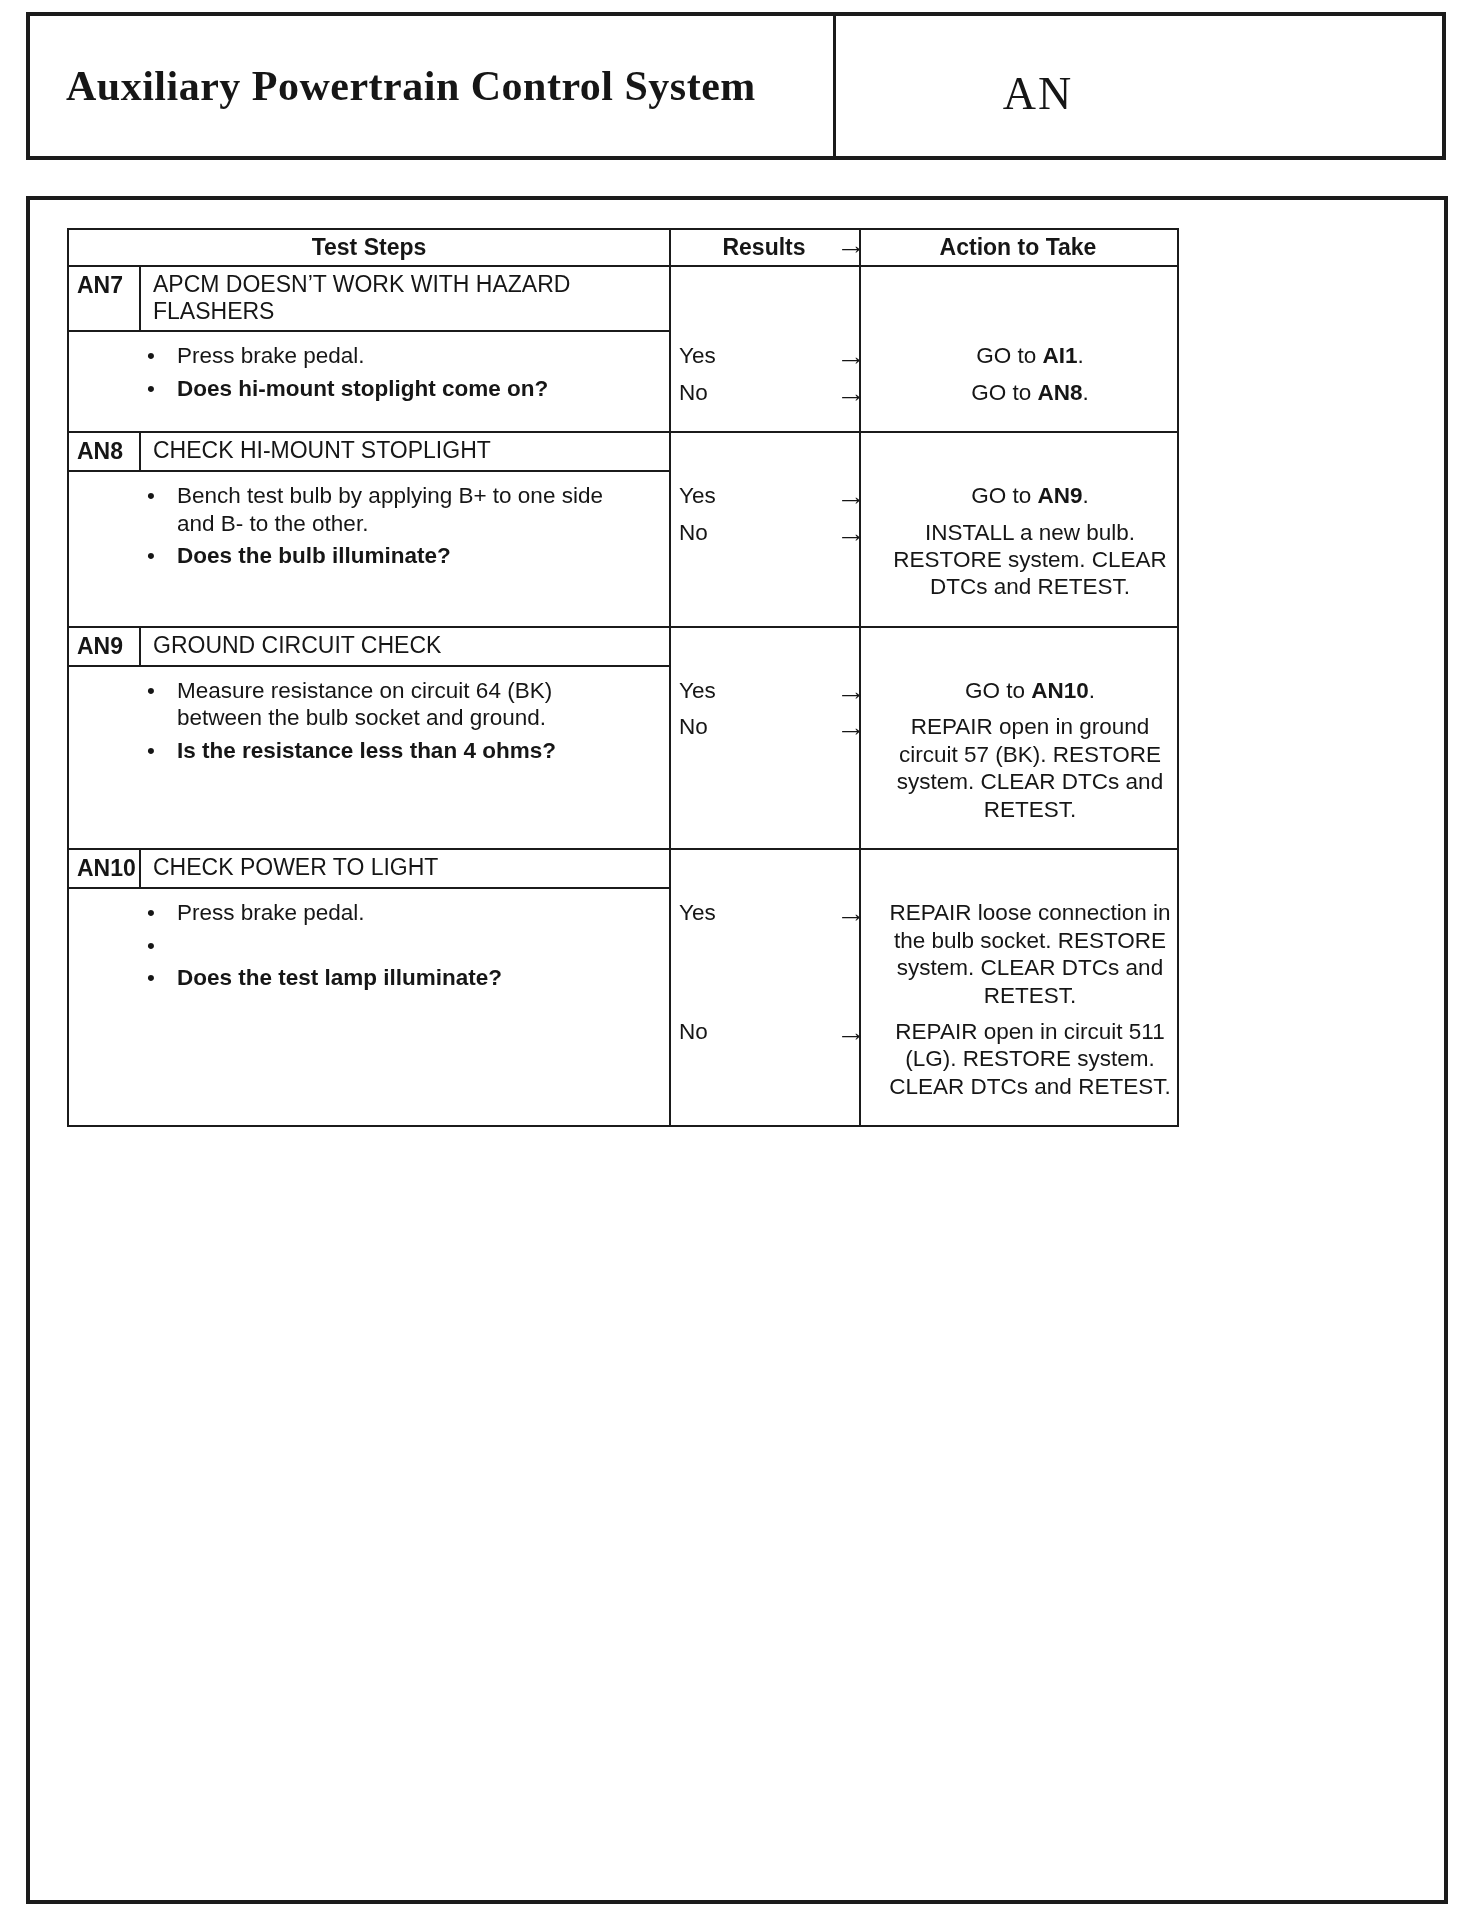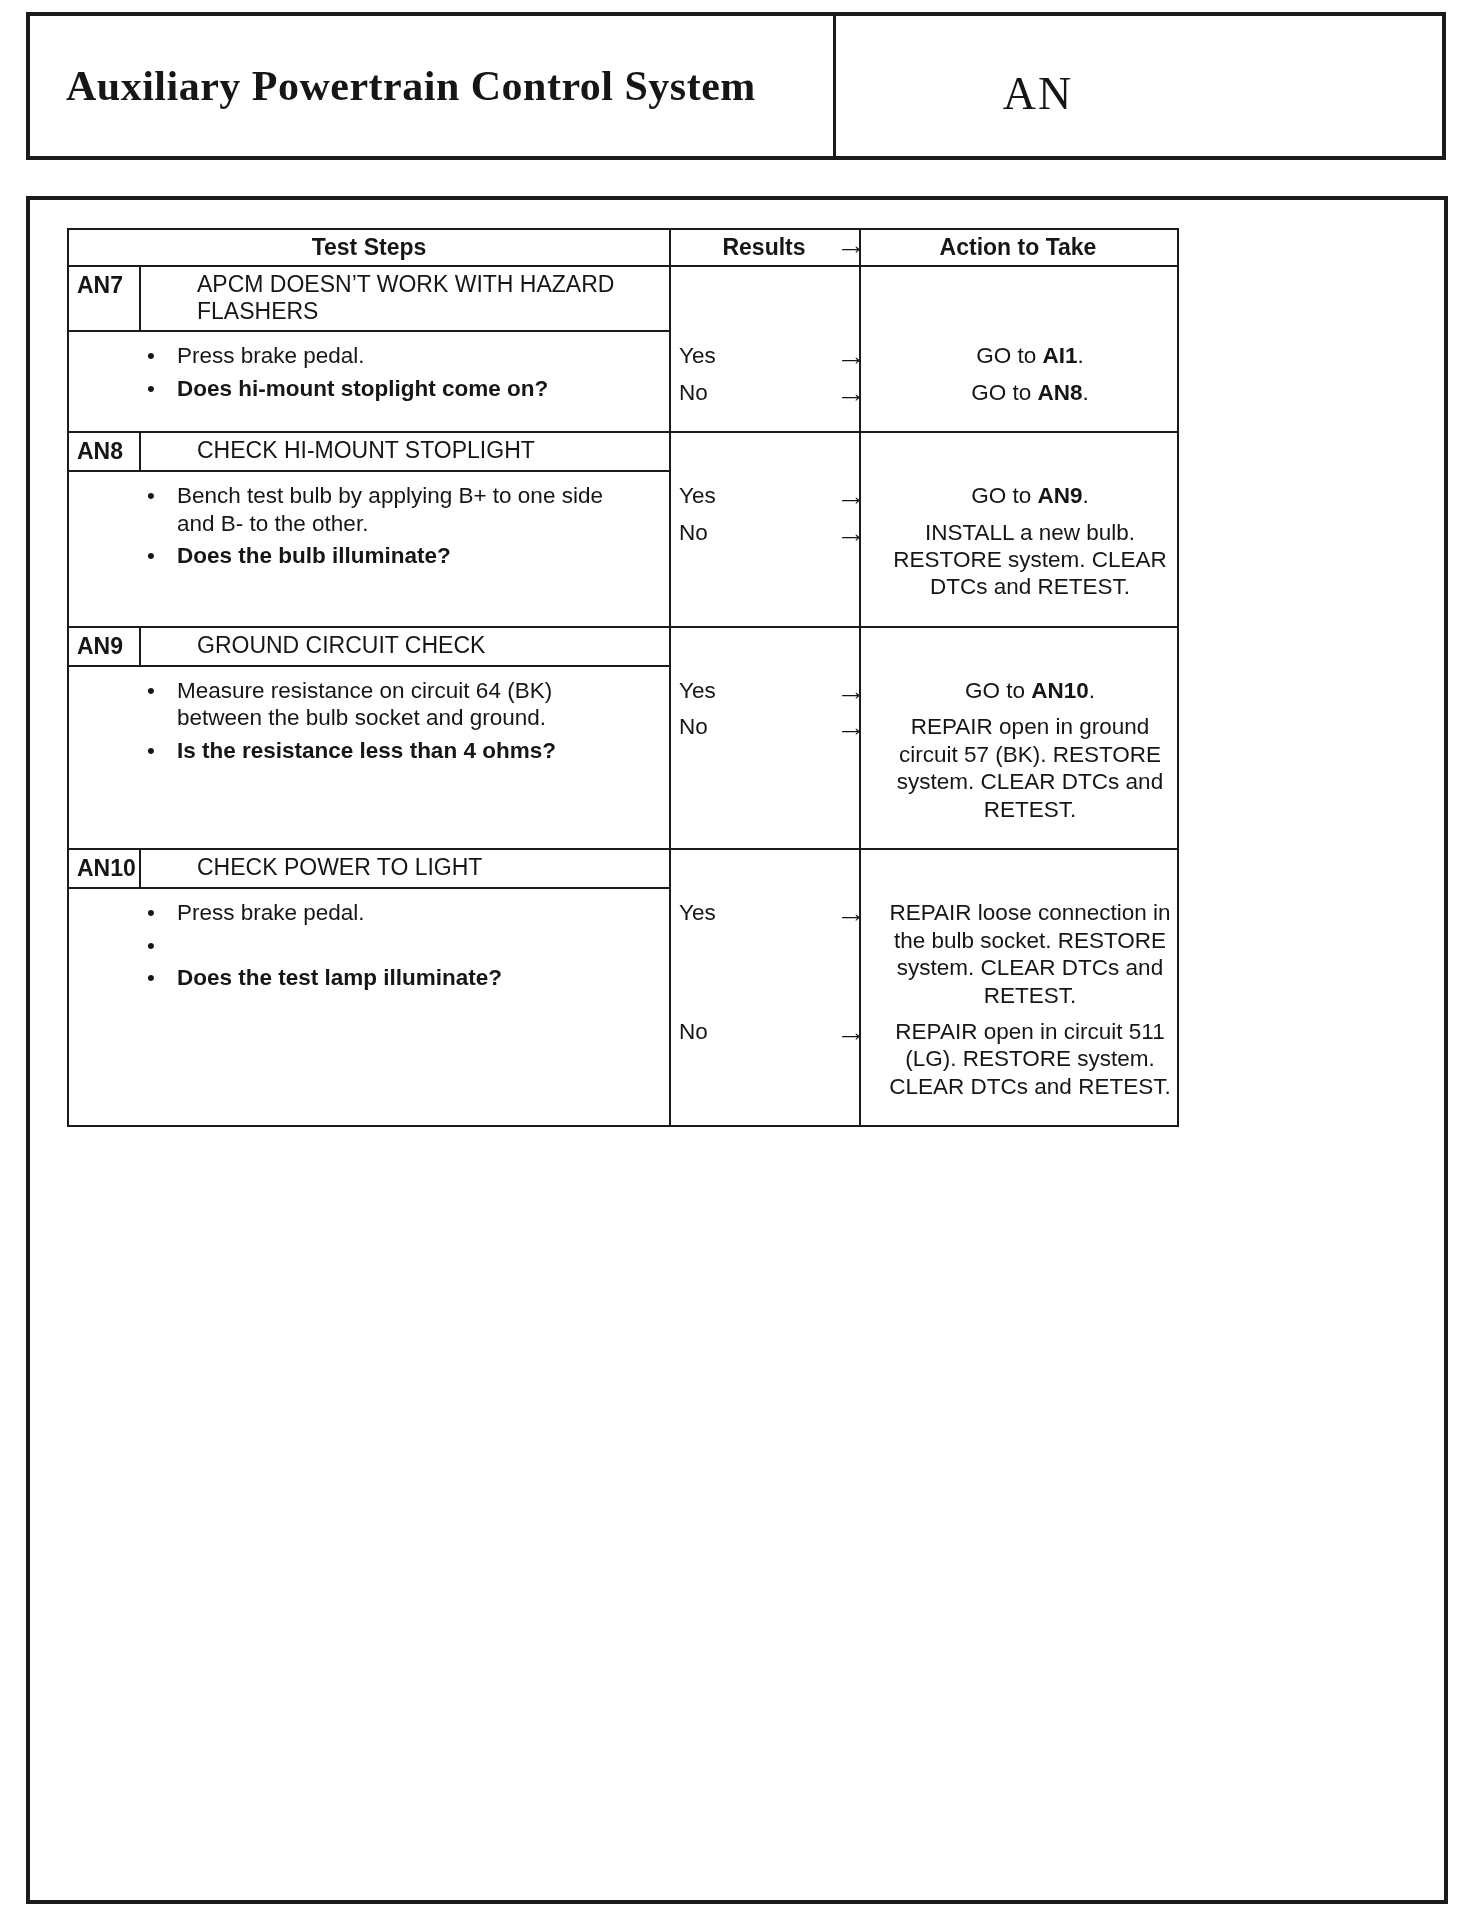--- a/index.html
+++ b/index.html
@@ -47,21 +47,21 @@
   .v1 { left: 600px; }
   .v2 { left: 790px; }
   .thead { display: flex; border-bottom: 2px solid #1b1b1b; height: 37px; font-weight: 700; font-size: 23px; }
   .th-steps  { width: 600px; display: flex; align-items: center; justify-content: center; }
   .th-results{ width: 190px; display: flex; align-items: center; justify-content: center; position: relative; }
   .th-results .arr { position: absolute; right: -8px; top: 3px; font-weight: 400; }
   .th-action { flex: 1; display: flex; align-items: center; justify-content: center; }
   .arr { font-size: 25px; line-height: 1; display: inline-block; transform: scaleX(1.25); transform-origin: right center; }
   
   .pgroup + .pgroup { border-top: 2px solid #1b1b1b; }
-  .step-head { width: 600px; border-bottom: 2px solid #1b1b1b; display: flex; font-size: 23px; gap: 44px; }
+  .step-head { width: 600px; border-bottom: 2px solid #1b1b1b; display: flex; font-size: 23px; }
   .step-code { width: 72px; border-right: 2px solid #1b1b1b; font-weight: 700; padding: 4px 2px 5px 8px; }
   .step-title { flex: 1; padding: 4px 8px 5px 12px; max-width: 472px; line-height: 1.18; }
   .group-body { display: flex; padding-bottom: 16px; }
   .bullets { width: 600px; padding: 10px 8px 0 0; }
   .bullet-row { display: flex; margin-bottom: 5px; }
   .bullet-row .dot { flex: 0 0 30px; margin-left: 78px; text-align: left; }
   .bullet-row .btxt { max-width: 452px; }
   .bullet-row.b .btxt { font-weight: 700; }
   .ra { flex: 1; padding-top: 10px; }
   .rrow { display: flex; margin-bottom: 9px; gap: 12px; }

